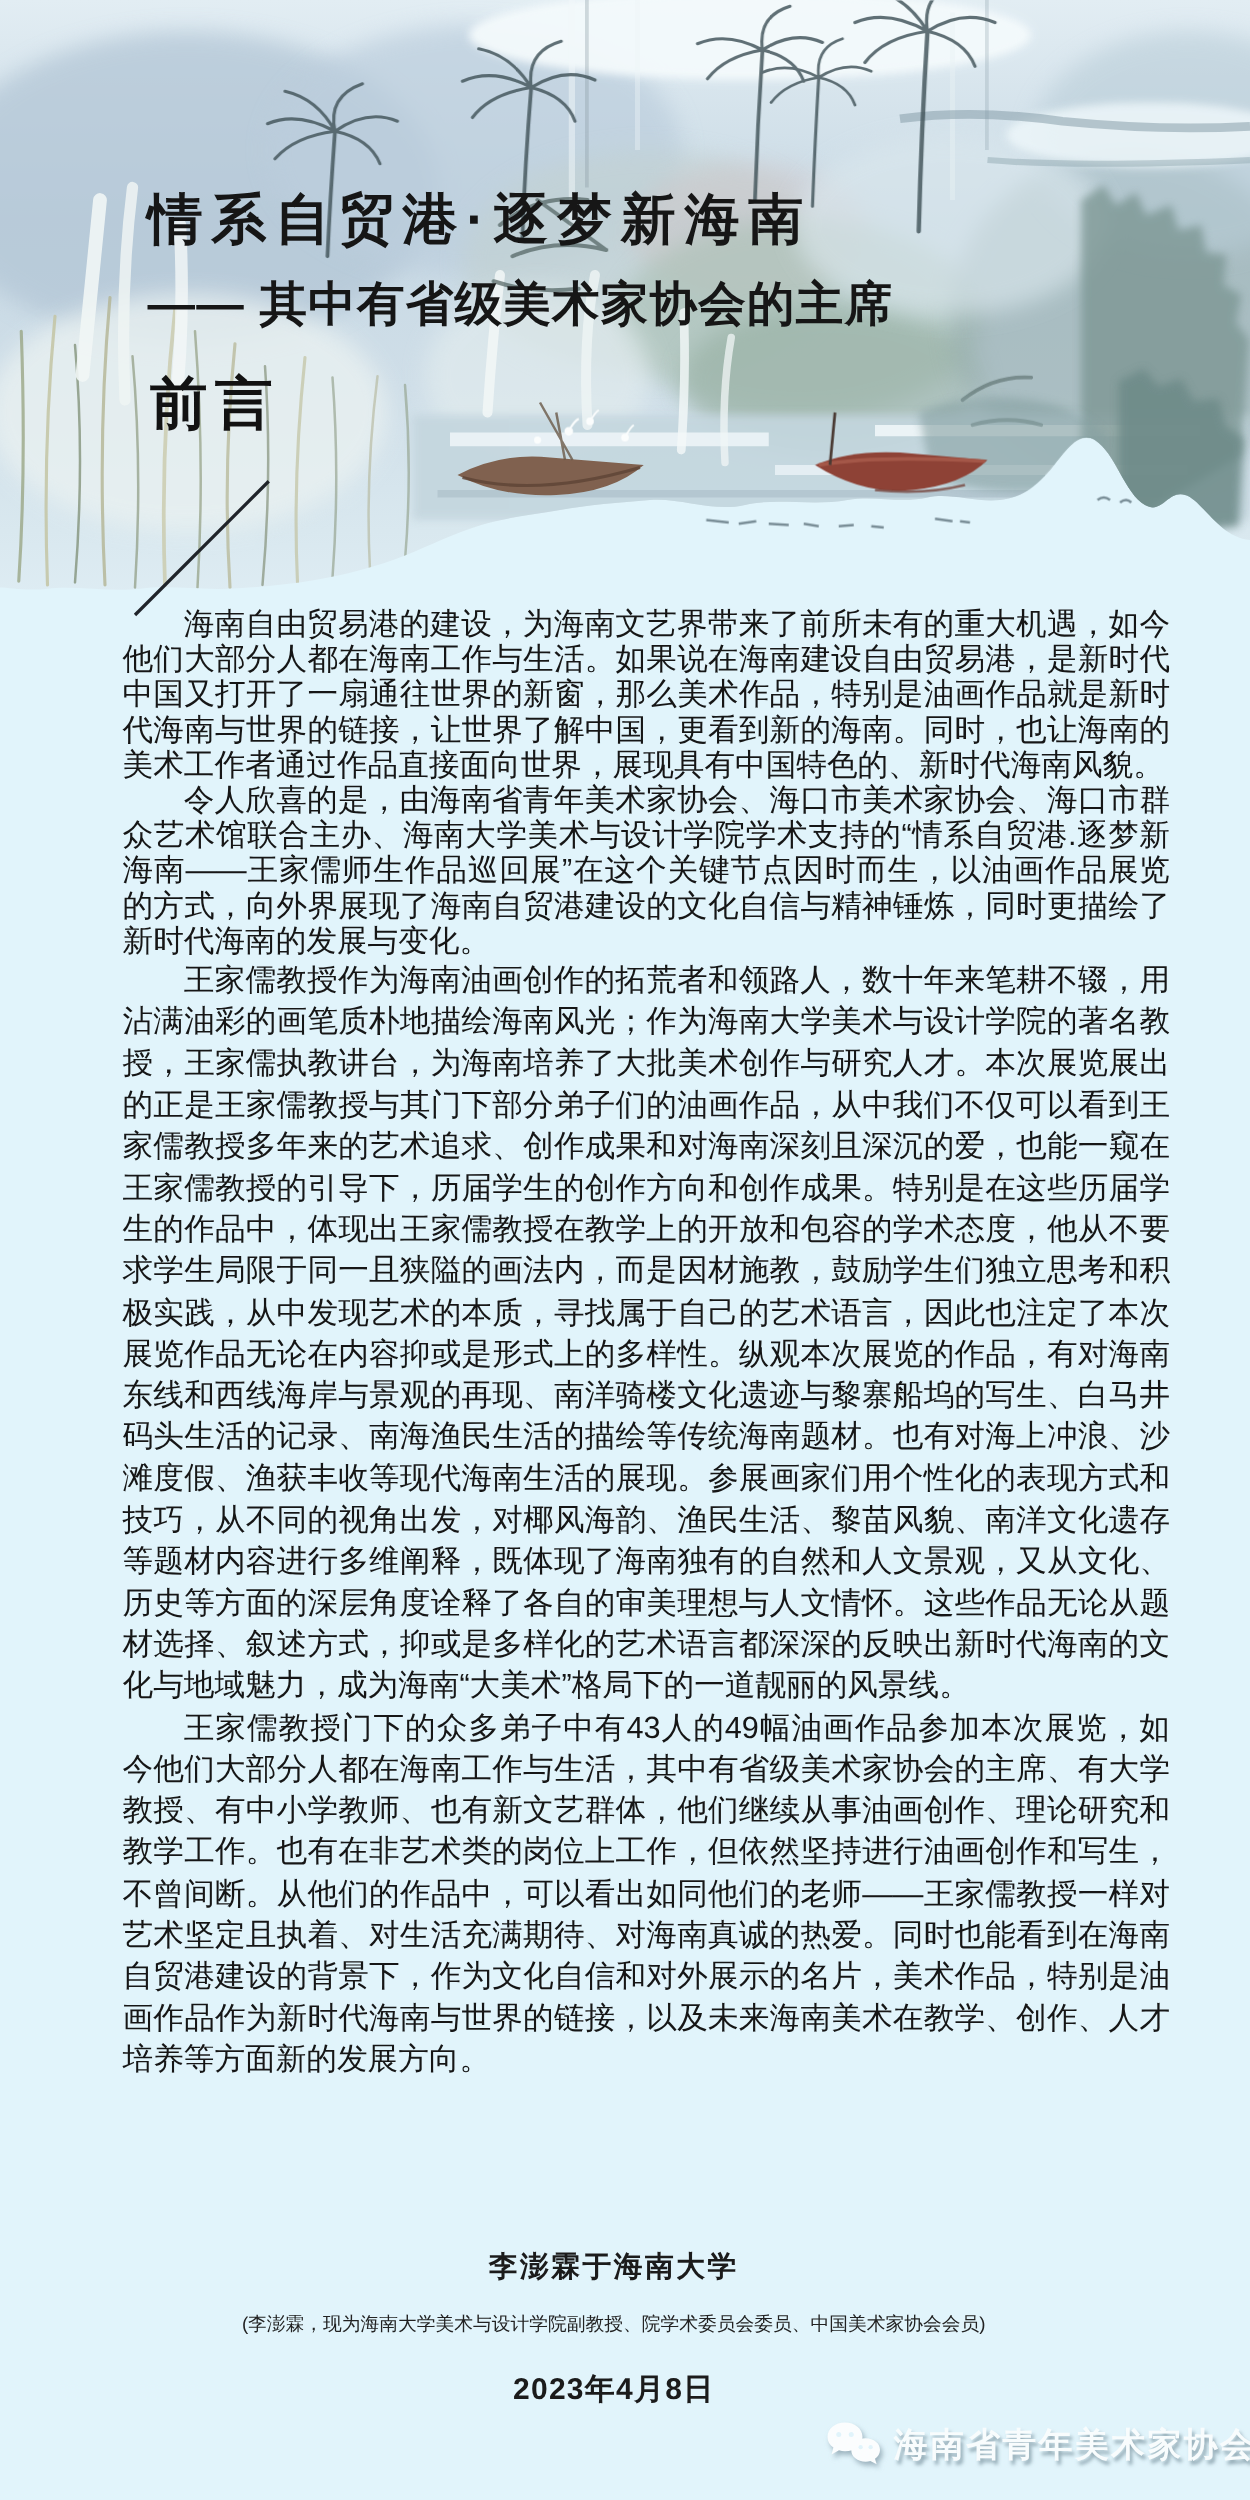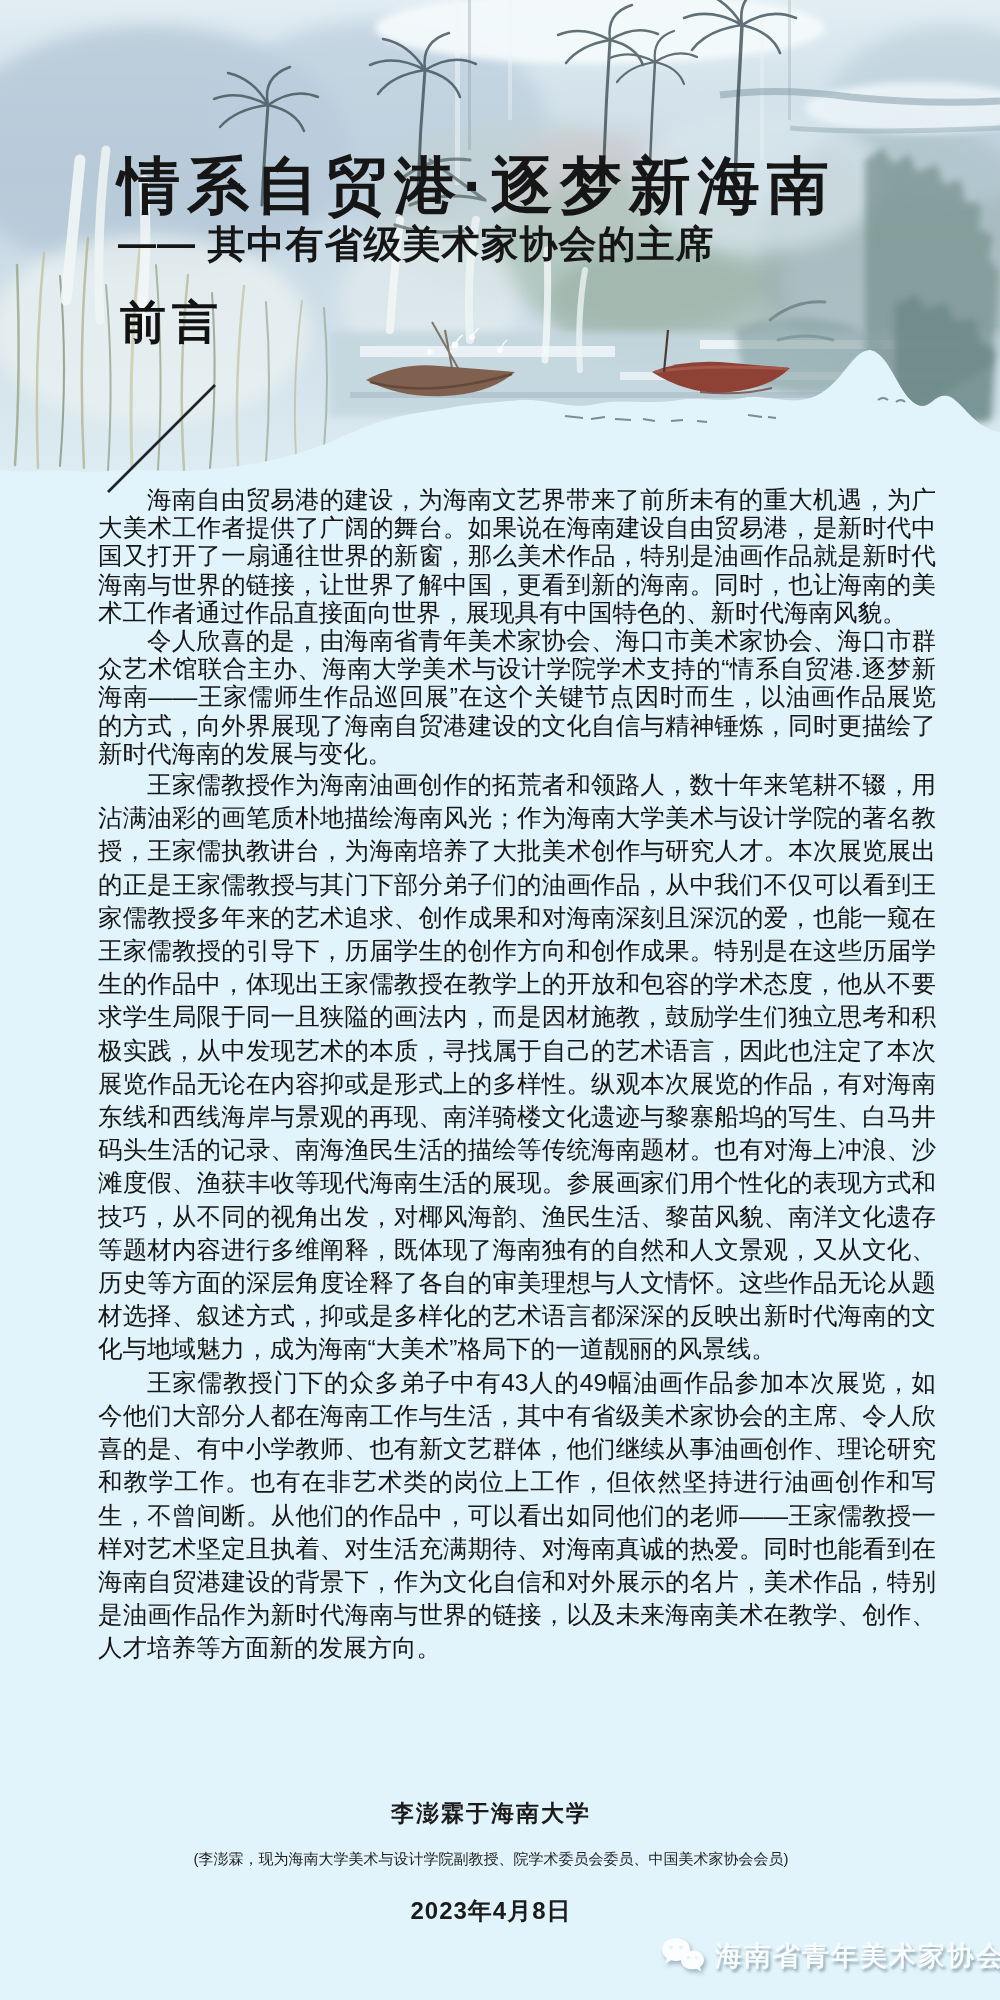--- a/index.html
+++ b/index.html
@@ -9,21 +9,21 @@
   body{background:#9aa7ad; font-family:"Liberation Sans","DejaVu Sans",sans-serif;}
   .page{
     position:relative; width:1000px; height:2000px; margin:0 auto;
     background:var(--bg); overflow:hidden;
   }
   
   .painting{position:absolute; left:0; top:0; display:block;}
   
   .title{
     position:absolute; left:118px; top:152px;
-    font-size:62px; font-weight:900; letter-spacing:7px; color:var(--ink);
+    font-size:44px; font-weight:900; letter-spacing:7px; color:var(--ink);
     white-space:nowrap; line-height:1.1;
   }
   .subtitle{
     position:absolute; left:118px; top:224px;
     font-size:38px; font-weight:700; letter-spacing:1px; color:var(--ink);
     white-space:nowrap; line-height:1.1;
   }
   .preface{
     position:absolute; left:120px; top:298px;
     font-size:46px; font-weight:700; letter-spacing:6px; color:#121212;
@@ -198,24 +198,24 @@
 
   <div class="title">情系自贸港·逐梦新海南</div>
   <div class="subtitle">—— 其中有省级美术家协会的主席</div>
   <div class="preface">前言</div>
 
   <svg class="slash" width="1000" height="520" viewBox="0 0 1000 520">
     <line x1="215" y1="385" x2="108" y2="492" stroke="#20242a" stroke-width="2.6"></line>
   </svg>
 
   <div class="body-text">
-      <p class="body-par lh-tight">海南自由贸易港的建设，为海南文艺界带来了前所未有的重大机遇，为广大美术工作者提供了广阔的舞台。如果说在海南建设自由贸易港，是新时代中国又打开了一扇通往世界的新窗，那么美术作品，特别是油画作品就是新时代海南与世界的链接，让世界了解中国，更看到新的海南。同时，也让海南的美术工作者通过作品直接面向世界，展现具有中国特色的、新时代海南风貌。</p>
+      <p class="body-par lh-tight">海南自由贸易港的建设，为海南文艺界带来了前所未有的重大机遇，如今他们大部分人都在海南工作与生活。如果说在海南建设自由贸易港，是新时代中国又打开了一扇通往世界的新窗，那么美术作品，特别是油画作品就是新时代海南与世界的链接，让世界了解中国，更看到新的海南。同时，也让海南的美术工作者通过作品直接面向世界，展现具有中国特色的、新时代海南风貌。</p>
       <p class="body-par lh-tight">令人欣喜的是，由海南省青年美术家协会、海口市美术家协会、海口市群众艺术馆联合主办、海南大学美术与设计学院学术支持的“情系自贸港.逐梦新海南——王家儒师生作品巡回展”在这个关键节点因时而生，以油画作品展览的方式，向外界展现了海南自贸港建设的文化自信与精神锤炼，同时更描绘了新时代海南的发展与变化。</p>
       <p class="body-par">王家儒教授作为海南油画创作的拓荒者和领路人，数十年来笔耕不辍，用沾满油彩的画笔质朴地描绘海南风光；作为海南大学美术与设计学院的著名教授，王家儒执教讲台，为海南培养了大批美术创作与研究人才。本次展览展出的正是王家儒教授与其门下部分弟子们的油画作品，从中我们不仅可以看到王家儒教授多年来的艺术追求、创作成果和对海南深刻且深沉的爱，也能一窥在王家儒教授的引导下，历届学生的创作方向和创作成果。特别是在这些历届学生的作品中，体现出王家儒教授在教学上的开放和包容的学术态度，他从不要求学生局限于同一且狭隘的画法内，而是因材施教，鼓励学生们独立思考和积极实践，从中发现艺术的本质，寻找属于自己的艺术语言，因此也注定了本次展览作品无论在内容抑或是形式上的多样性。纵观本次展览的作品，有对海南东线和西线海岸与景观的再现、南洋骑楼文化遗迹与黎寨船坞的写生、白马井码头生活的记录、南海渔民生活的描绘等传统海南题材。也有对海上冲浪、沙滩度假、渔获丰收等现代海南生活的展现。参展画家们用个性化的表现方式和技巧，从不同的视角出发，对椰风海韵、渔民生活、黎苗风貌、南洋文化遗存等题材内容进行多维阐释，既体现了海南独有的自然和人文景观，又从文化、历史等方面的深层角度诠释了各自的审美理想与人文情怀。这些作品无论从题材选择、叙述方式，抑或是多样化的艺术语言都深深的反映出新时代海南的文化与地域魅力，成为海南“大美术”格局下的一道靓丽的风景线。</p>
-      <p class="body-par">王家儒教授门下的众多弟子中有43人的49幅油画作品参加本次展览，如今他们大部分人都在海南工作与生活，其中有省级美术家协会的主席、令人欣喜的是、有中小学教师、也有新文艺群体，他们继续从事油画创作、理论研究和教学工作。也有在非艺术类的岗位上工作，但依然坚持进行油画创作和写生，不曾间断。从他们的作品中，可以看出如同他们的老师——王家儒教授一样对艺术坚定且执着、对生活充满期待、对海南真诚的热爱。同时也能看到在海南自贸港建设的背景下，作为文化自信和对外展示的名片，美术作品，特别是油画作品作为新时代海南与世界的链接，以及未来海南美术在教学、创作、人才培养等方面新的发展方向。</p>
+      <p class="body-par">王家儒教授门下的众多弟子中有43人的49幅油画作品参加本次展览，如今他们大部分人都在海南工作与生活，其中有省级美术家协会的主席、有大学教授、有中小学教师、也有新文艺群体，他们继续从事油画创作、理论研究和教学工作。也有在非艺术类的岗位上工作，但依然坚持进行油画创作和写生，不曾间断。从他们的作品中，可以看出如同他们的老师——王家儒教授一样对艺术坚定且执着、对生活充满期待、对海南真诚的热爱。同时也能看到在海南自贸港建设的背景下，作为文化自信和对外展示的名片，美术作品，特别是油画作品作为新时代海南与世界的链接，以及未来海南美术在教学、创作、人才培养等方面新的发展方向。</p>
     </div>
 
   <div class="sig-block">
     <div class="sig-name">李澎霖于海南大学</div>
     <div class="sig-credit">(李澎霖，现为海南大学美术与设计学院副教授、院学术委员会委员、中国美术家协会会员)</div>
     <div class="sig-date">2023年4月8日</div>
   </div>
 
   <div class="footer">
     <svg class="wx-icon" width="46" height="40" viewBox="0 0 46 40">

